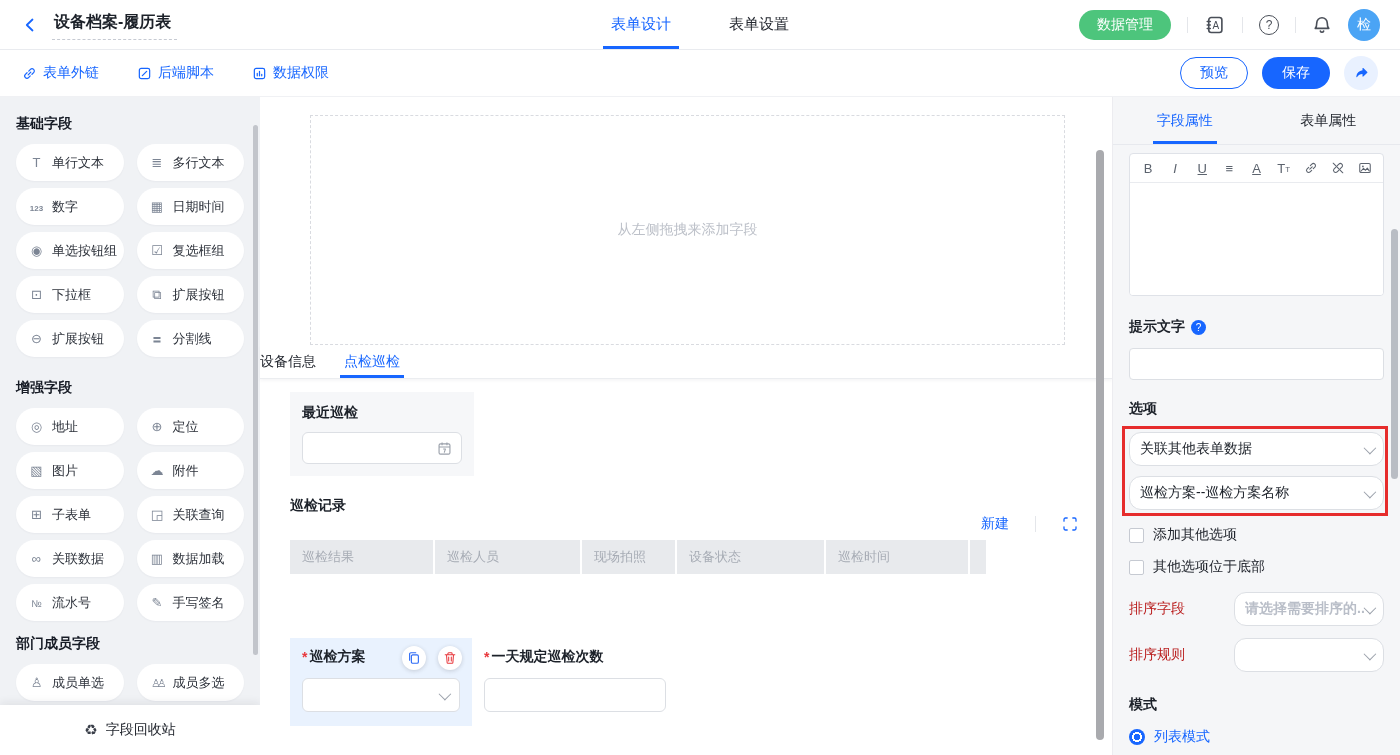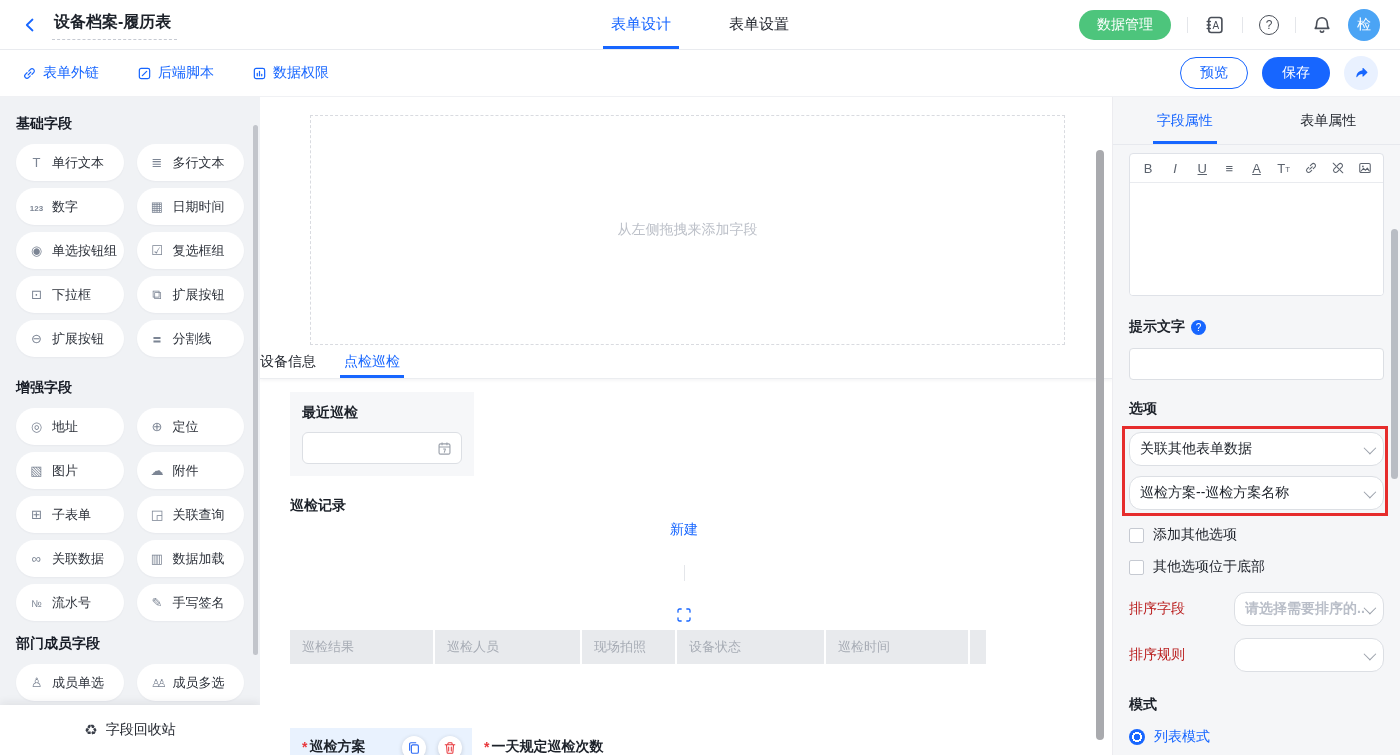--- a/index.html
+++ b/index.html
@@ -66,21 +66,21 @@
   .dropzone{margin:18px 47px 0 50px;height:230px;border:1px dashed #d9dbe0;display:flex;align-items:center;justify-content:center;color:#bdc1c9;font-size:14px;box-sizing:border-box;}
   .canvas-tabs{display:flex;gap:28px;height:33px;align-items:center;border-bottom:1px solid #ebedf0;box-shadow:0 2px 3px rgba(31,35,41,.04);}
   .canvas-tab{font-size:14px;color:#23272f;position:relative;height:100%;display:flex;align-items:center;cursor:pointer;}
   .canvas-tab.active{color:var(--accent,#1766ff);}
   .canvas-tab.active::after{content:"";position:absolute;left:-4px;right:-4px;bottom:0;height:3px;background:var(--accent,#1766ff);}
   .canvas-content{padding:13px 34px 0 30px;}
   .field-card{width:184px;background:#f6f7f9;padding:12px;box-sizing:border-box;}
   .field-label{font-size:14px;font-weight:600;color:#1c2129;}
   .input-box{margin-top:10px;height:32px;background:#fff;border:1px solid #dcdfe4;border-radius:6px;display:flex;align-items:center;justify-content:flex-end;padding:0 9px;box-sizing:border-box;}
   .records-label{margin-top:21px;font-size:14px;font-weight:600;}
-  .records-actions{margin-top:6px;display:flex;justify-content:flex-end;align-items:center;gap:26px;font-size:14px;flex-direction:column;}
+  .records-actions{display:flex;justify-content:flex-end;align-items:center;gap:26px;font-size:14px;}
   .link-new{color:var(--accent,#1766ff);background:none;border:none;font-size:14px;padding:0;}
   .expand-btn{background:none;border:none;padding:0;display:flex;align-items:center;}
   .table-head{margin-top:7px;display:flex;gap:2px;}
   .th{height:34px;background:#e8eaed;color:#a7acb5;font-size:13px;display:flex;align-items:center;padding-left:12px;box-sizing:border-box;}
   .w1{width:143px;}.w2{width:145px;}.w3{width:93px;}.w4{width:147px;}.w5{width:142px;}
   .w6{width:16px;padding-left:0;}
   .fields-row{margin-top:64px;display:flex;gap:12px;}
   .selected-field{width:182px;height:88px;background:var(--selected-bg,#e9f2fe);padding:10px 12px;box-sizing:border-box;position:relative;}
   .label-row{font-size:14px;font-weight:600;display:flex;align-items:center;}
   .req{color:var(--danger,#e8383d);margin-right:2px;}

